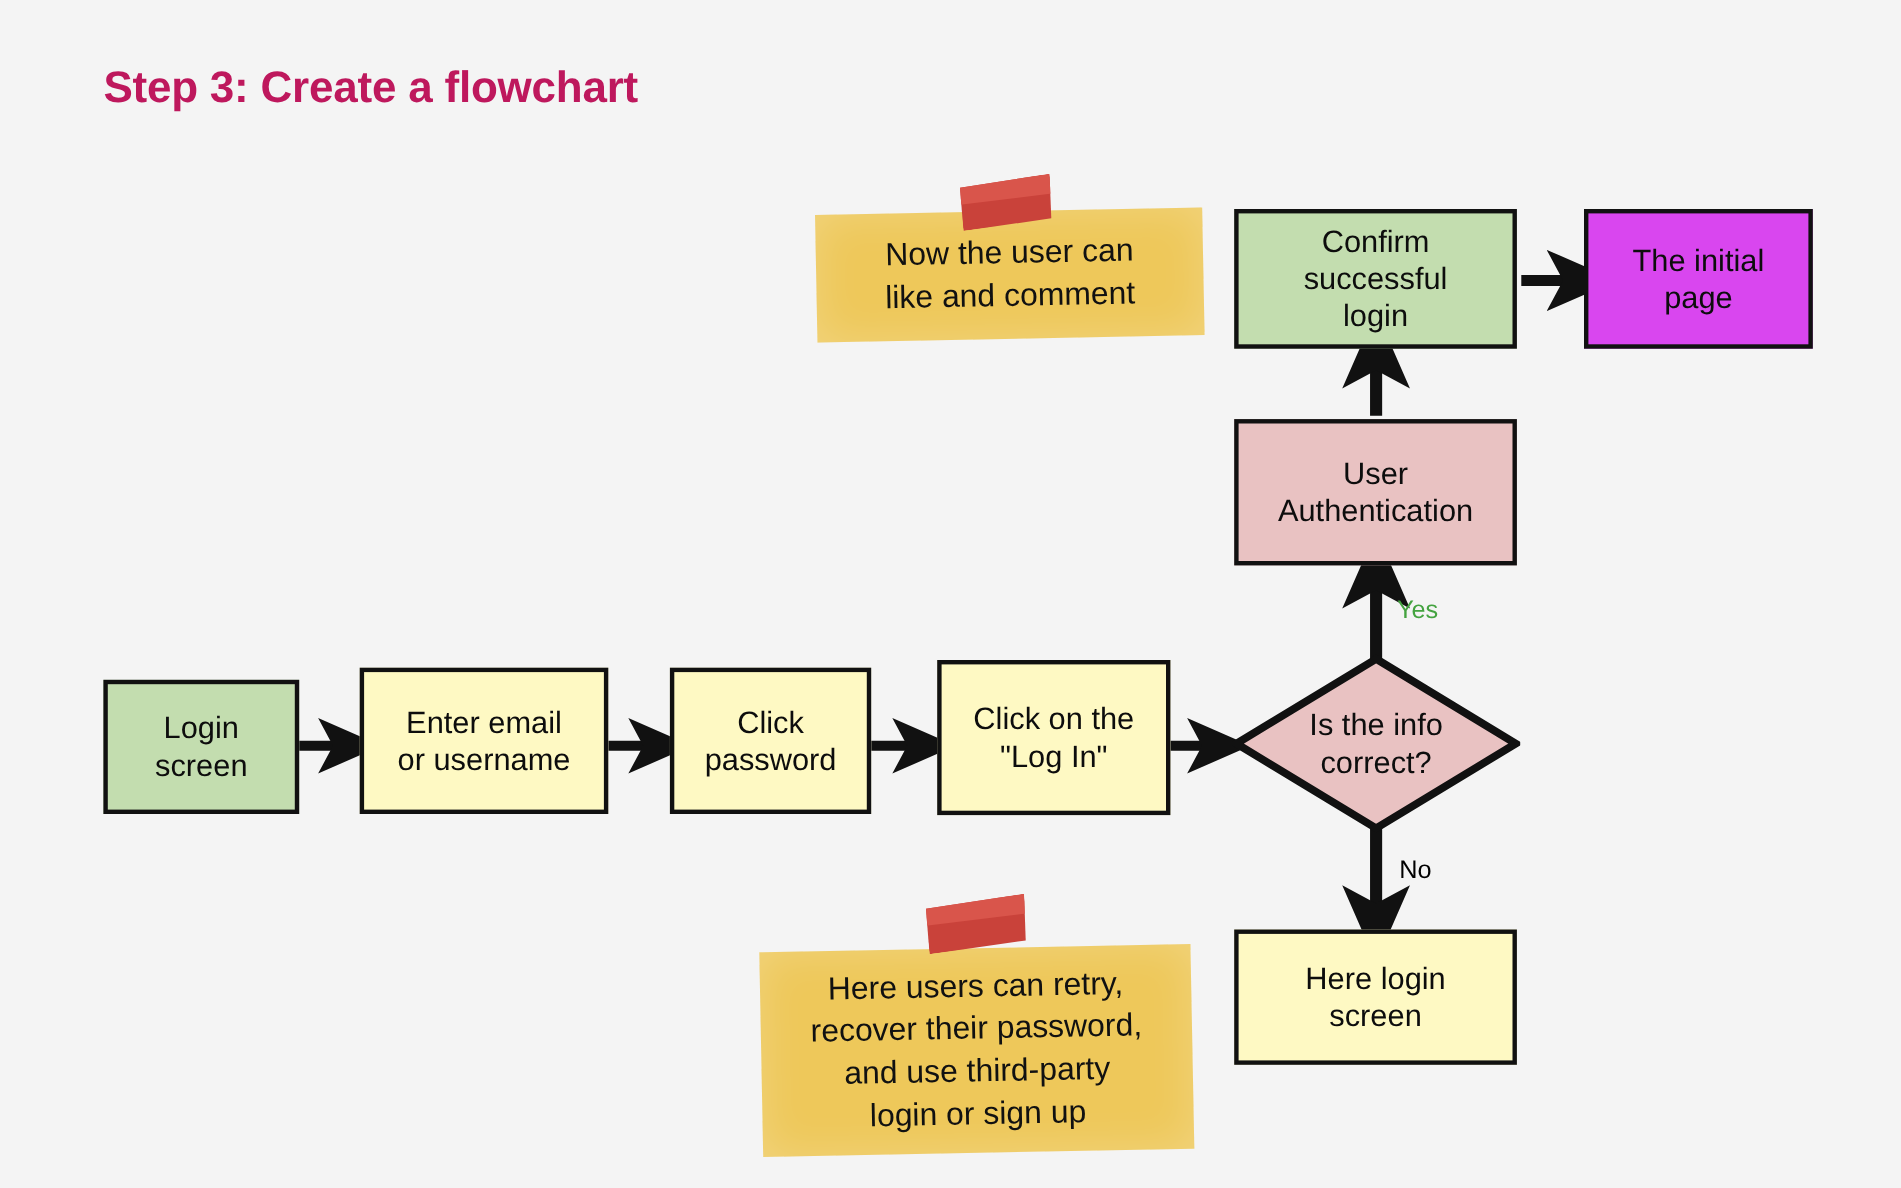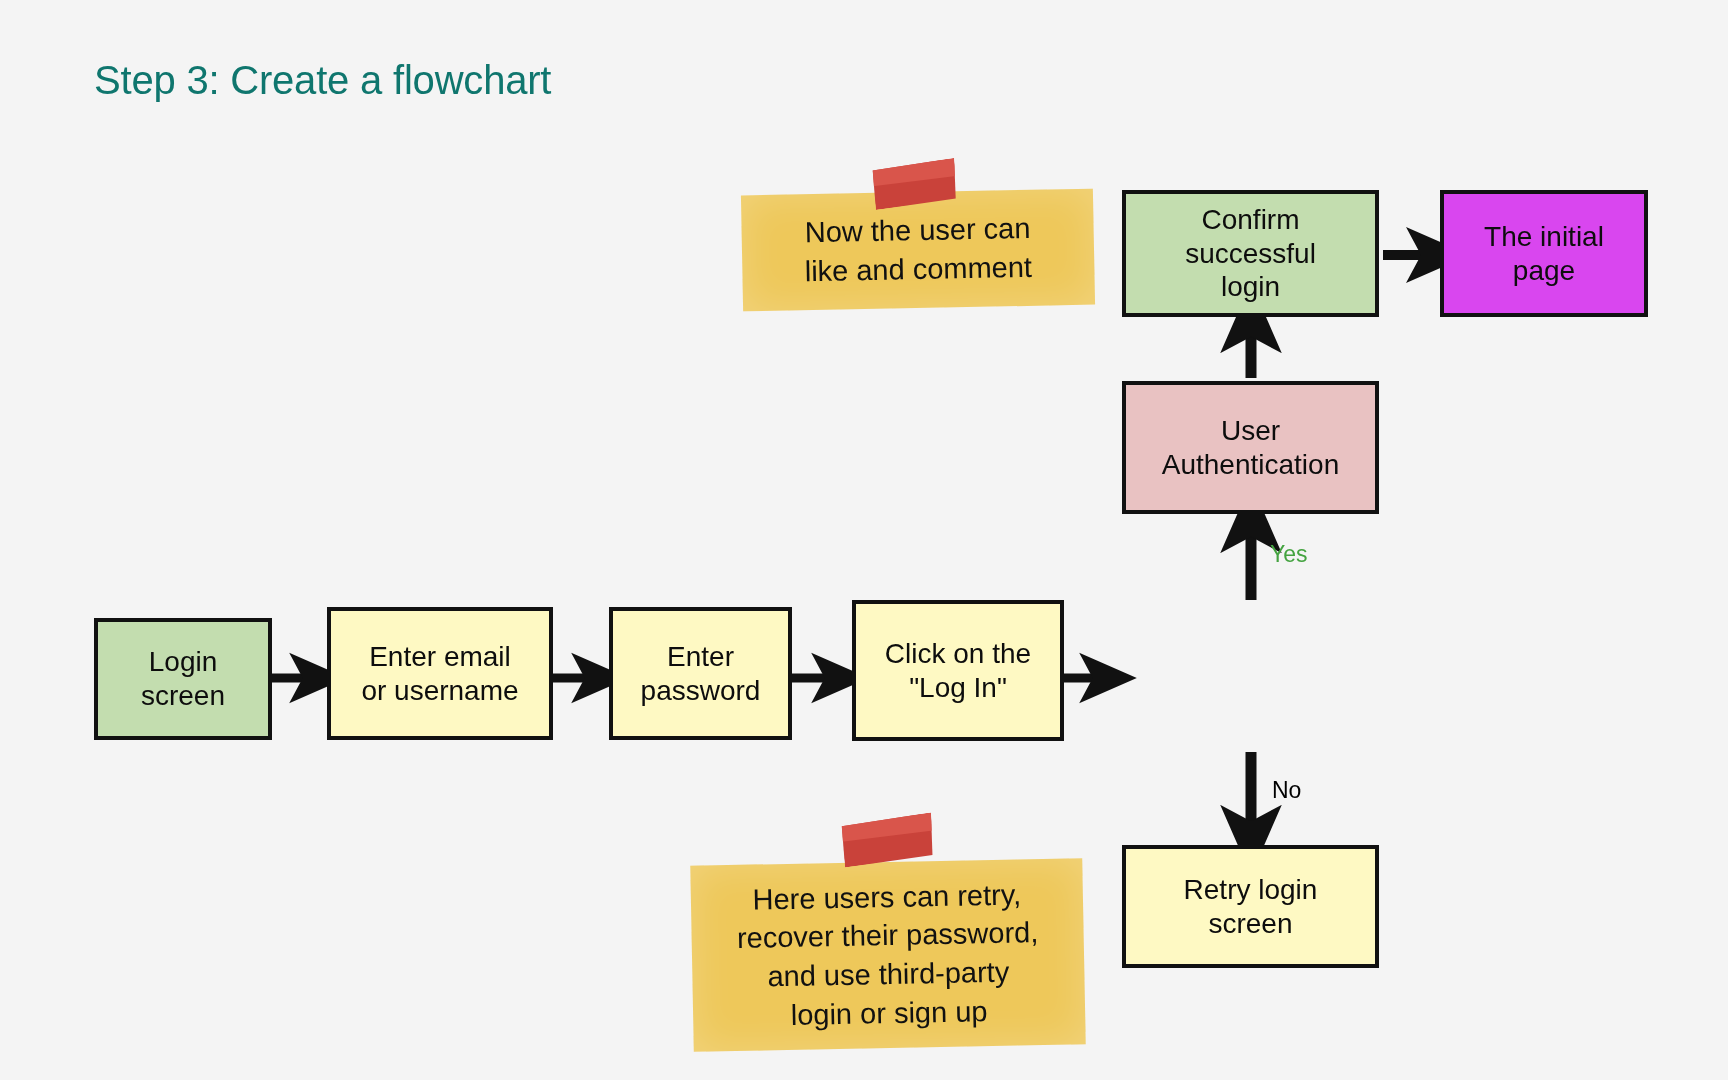--- a/index.html
+++ b/index.html
@@ -19,22 +19,22 @@
     inset: 0;
     width: 1728px;
     height: 1080px;
   }
   
   #page-title {
     position: absolute;
     left: 94px;
     top: 58px;
     font-size: 40px;
-    font-weight: normal;
-    color: #0f766e;
+    font-weight: bold;
+    color: #be185d;
     letter-spacing: -0.2px;
     white-space: nowrap;
   }
   
   .node {
     position: absolute;
     box-sizing: border-box;
     border: 4px solid #111111;
     display: flex;
     align-items: center;
@@ -152,42 +152,49 @@
 
     <line x1="1251" y1="752" x2="1251" y2="840" stroke="#111111" stroke-width="11" marker-end="url(#ah)"></line>
   </svg>
 
   <div class="node fill-green" style="left:94px; top:618px; width:178px; height:122px;">Login
 screen</div>
 
   <div class="node fill-white" style="left:327px; top:607px; width:226px; height:133px;">Enter email
 or username</div>
 
-  <div class="node fill-white" style="left:609px; top:607px; width:183px; height:133px;">Enter
+  <div class="node fill-white" style="left:609px; top:607px; width:183px; height:133px;">Click
 password</div>
 
   <div class="node fill-white" style="left:852px; top:600px; width:212px; height:141px;">Click on the
 "Log In"</div>
 
+  <div class="diamond-wrap" style="left:1120px; top:595px; width:262px; height:162px;">
+    <svg class="diamond-shape" viewBox="0 0 262 162">
+      <polygon points="131,4 258,81 131,158 4,81" fill="#e9c2c2" stroke="#111111" stroke-width="7" stroke-linejoin="miter"></polygon>
+    </svg>
+    <div class="diamond-label">Is the info
+correct?</div>
+  </div>
 
   <div class="branch-label branch-yes" style="left:1270px; top:541px;">Yes</div>
 
   <div class="branch-label branch-no" style="left:1272px; top:777px;">No</div>
 
   <div class="node fill-pink" style="left:1122px; top:381px; width:257px; height:133px;">User
 Authentication</div>
 
   <div class="node fill-green" style="left:1122px; top:190px; width:257px; height:127px;">Confirm
 successful
 login</div>
 
   <div class="node fill-gray" style="left:1440px; top:190px; width:208px; height:127px;">The initial
 page</div>
 
-  <div class="node fill-white" style="left:1122px; top:845px; width:257px; height:123px;">Retry login
+  <div class="node fill-white" style="left:1122px; top:845px; width:257px; height:123px;">Here login
 screen</div>
 
   <div class="sticky" style="left:742px; top:192px; width:352px; height:116px; transform:rotate(-1.1deg);">
     <div class="sticky-paper"></div>
     <div class="sticky-text">Now the user can
 like and comment</div>
   </div>
   <div class="tape" style="left:873px; top:163px; width:84px; height:42px; transform:rotate(-7deg); clip-path:polygon(2% 6%, 100% 0%, 96% 96%, 0% 100%);">
     <div class="tape-hi"></div>
   </div>

